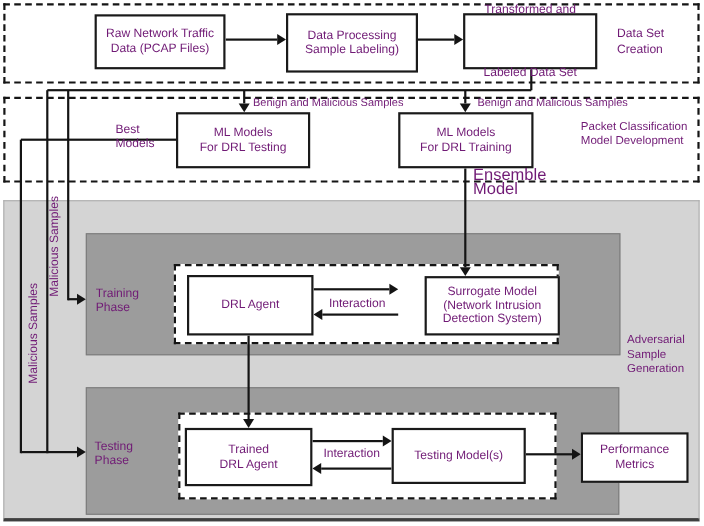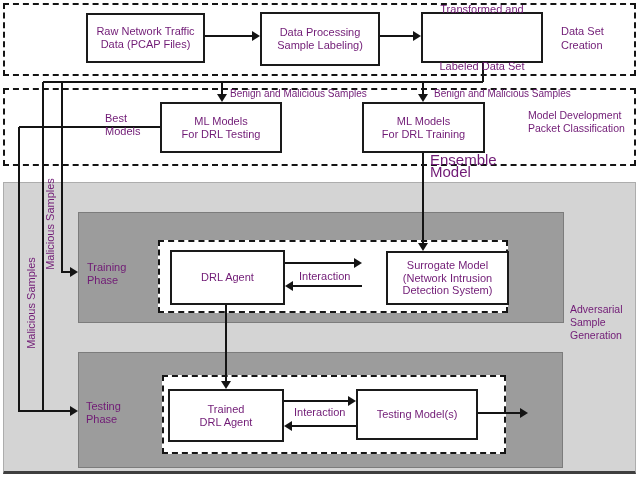--- a/index.html
+++ b/index.html
@@ -115,34 +115,38 @@
     <span>(Network Intrusion</span>
     <span>Detection System)</span>
   </div>
   <div class="abs box" style="left:168px;top:389px;width:116px;height:53px;">
     <span>Trained</span>
     <span>DRL Agent</span>
   </div>
   <div class="abs box" style="left:356px;top:389px;width:122px;height:51px;">
     <span>Testing Model(s)</span>
   </div>
+  <div class="abs box" style="left:528px;top:393px;width:98px;height:46px;">
+    <span>Performance</span>
+    <span>Metrics</span>
+  </div>
 
   <div class="abs lbl" style="left:561px;top:24px;line-height:14px;">
     <div>Data Set</div>
     <div>Creation</div>
   </div>
   <div class="abs lbl-sm" style="left:230px;top:88px;">Benign and Malicious Samples</div>
   <div class="abs lbl-sm" style="left:434px;top:88px;">Benign and Malicious Samples</div>
   <div class="abs lbl" style="left:105px;top:112px;">
     <div>Best</div>
     <div>Models</div>
   </div>
   <div class="abs lbl" style="left:528px;top:109px;font-size:10.5px;">
+    <div>Packet Classification</div>
     <div>Model Development</div>
-    <div>Packet Classification</div>
   </div>
   <div class="abs lbl" style="left:430px;top:154px;font-size:15px;line-height:11.5px;">
     <div>Ensemble</div>
     <div>Model</div>
   </div>
   <div class="abs vert" style="left:-10px;top:216px;">Malicious Samples</div>
   <div class="abs vert" style="left:-29px;top:295px;">Malicious Samples</div>
   <div class="abs lbl" style="left:87px;top:261px;">
     <div>Training</div>
     <div>Phase</div>

